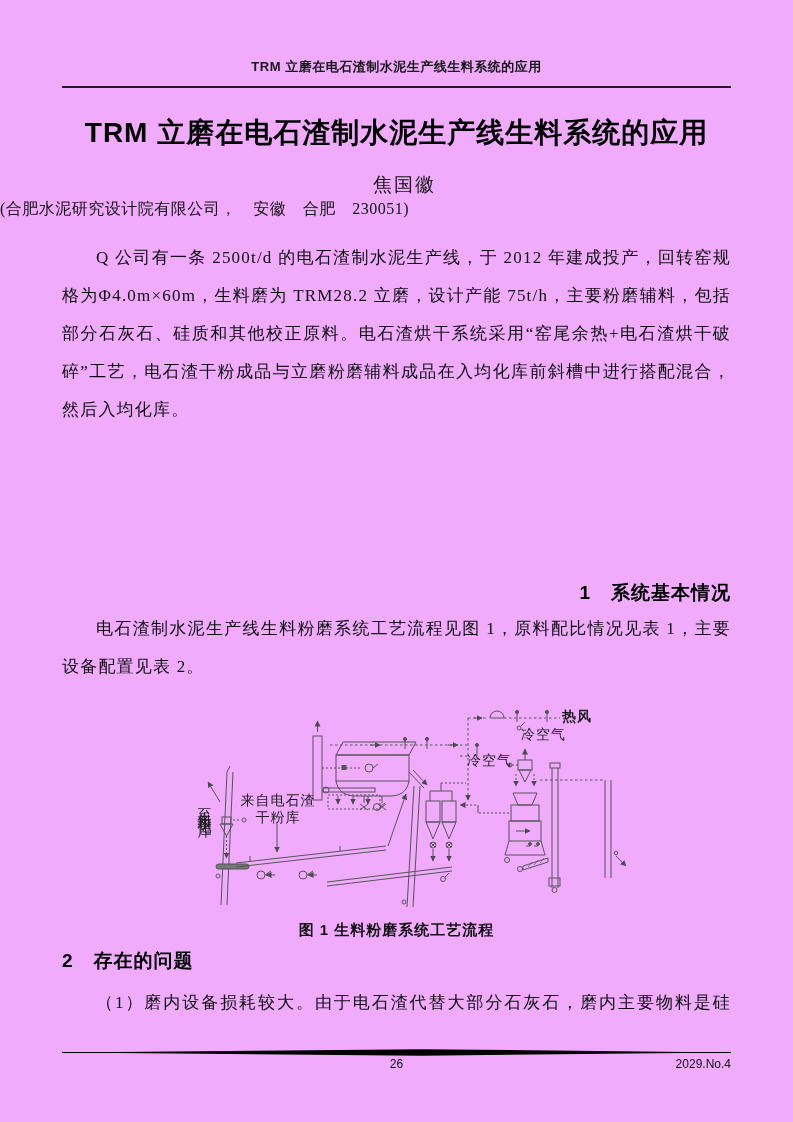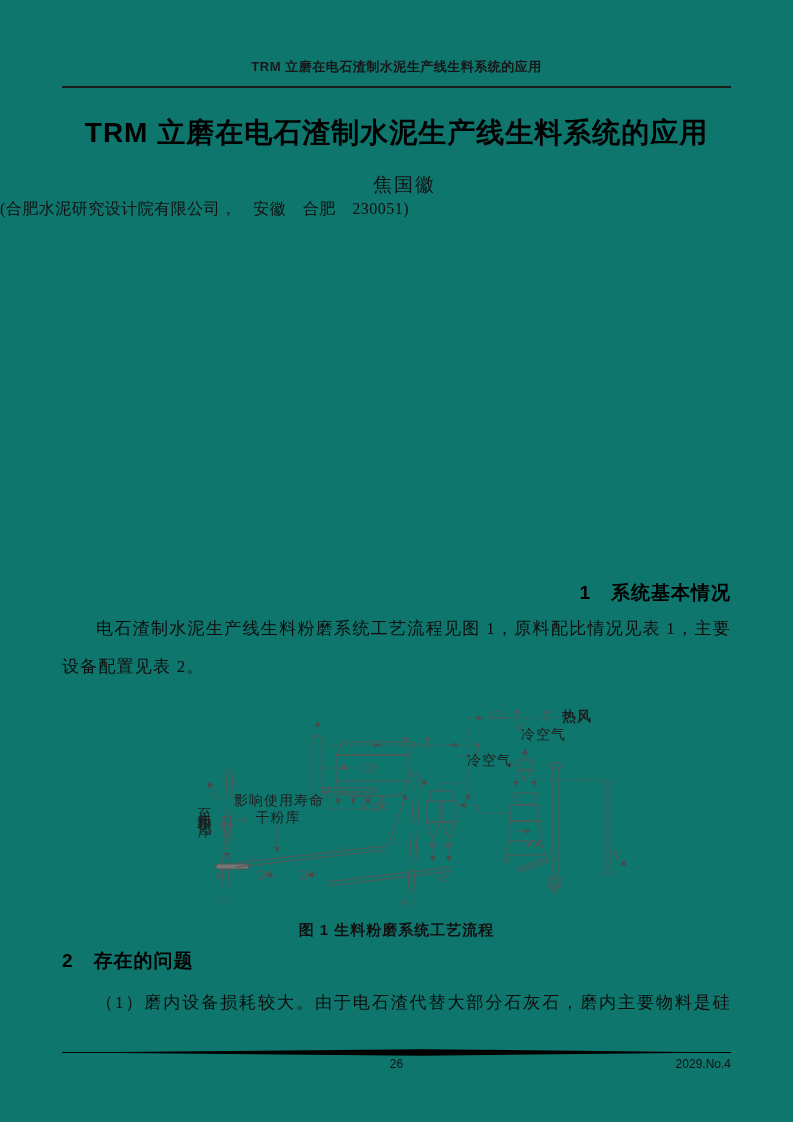--- a/index.html
+++ b/index.html
@@ -1,20 +1,20 @@
 <!DOCTYPE html>
 <html><head>
 <meta charset="utf-8">
 <style>
   html,body{margin:0;padding:0;background:#e8e8e8;}
   .page{
     position:relative;
     width:793px;height:1122px;
     margin:0 auto;
-    background:#0f766e;
+    background:#f0abfc;
     font-family:"Liberation Serif", serif;
     color:#111;
     overflow:hidden;
   }
   
   .running-head{
     position:absolute;top:58px;left:0;width:100%;
     text-align:center;font-family:"Liberation Sans",sans-serif;
     font-size:13px;font-weight:600;color:#161616;letter-spacing:.5px;
   }
@@ -92,20 +92,23 @@
 
 <div class="page">
 
   <div class="running-head">TRM 立磨在电石渣制水泥生产线生料系统的应用</div>
   <div class="header-rule"></div>
 
   <div class="doc-title">TRM 立磨在电石渣制水泥生产线生料系统的应用</div>
   <div class="doc-author">焦国徽</div>
   <div class="doc-affiliation">(合肥水泥研究设计院有限公司，　安徽　合肥　230051)</div>
 
+  <div class="bodyblock p1">
+    <p>Q 公司有一条 2500t/d 的电石渣制水泥生产线，于 2012 年建成投产，回转窑规格为Φ4.0m×60m，生料磨为 TRM28.2 立磨，设计产能 75t/h，主要粉磨辅料，包括部分石灰石、硅质和其他校正原料。电石渣烘干系统采用“窑尾余热+电石渣烘干破碎”工艺，电石渣干粉成品与立磨粉磨辅料成品在入均化库前斜槽中进行搭配混合，然后入均化库。</p>
+  </div>
 
   <div class="sec-heading h1">1　系统基本情况</div>
   <div class="bodyblock s1p">
     <p>电石渣制水泥生产线生料粉磨系统工艺流程见图 1，原料配比情况见表 1，主要设备配置见表 2。</p>
   </div>
 
   <div class="figure-area">
     <svg class="flow-svg" width="490" height="218" viewBox="0 0 490 218">
       <defs>
         <marker id="ah" markerWidth="7" markerHeight="6" refX="5.5" refY="3" orient="auto">
@@ -286,21 +289,21 @@
           <circle cx="436" cy="155" r="1.8"></circle>
           <line x1="436" y1="158" x2="446" y2="168" marker-end="url(#ah)"></line>
         </g>
       </g>
     </svg>
 
     <div class="fig-label lbl-hot-air">热风</div>
     <div class="fig-label lbl-cold-air-upper">冷空气</div>
     <div class="fig-label lbl-cold-air-mid">冷空气</div>
     <div class="fig-label lbl-from-silo">
-      <div>影响使用寿命</div>
+      <div>来自电石渣</div>
       <div>干粉库</div>
     </div>
     <div class="fig-label lbl-to-silo">至生料均化库</div>
 
     <div class="fig-caption">图 1  生料粉磨系统工艺流程</div>
   </div>
 
   <div class="sec-heading h2">2　存在的问题</div>
   <div class="bodyblock s2p">
     <p>（1）磨内设备损耗较大。由于电石渣代替大部分石灰石，磨内主要物料是硅</p>

